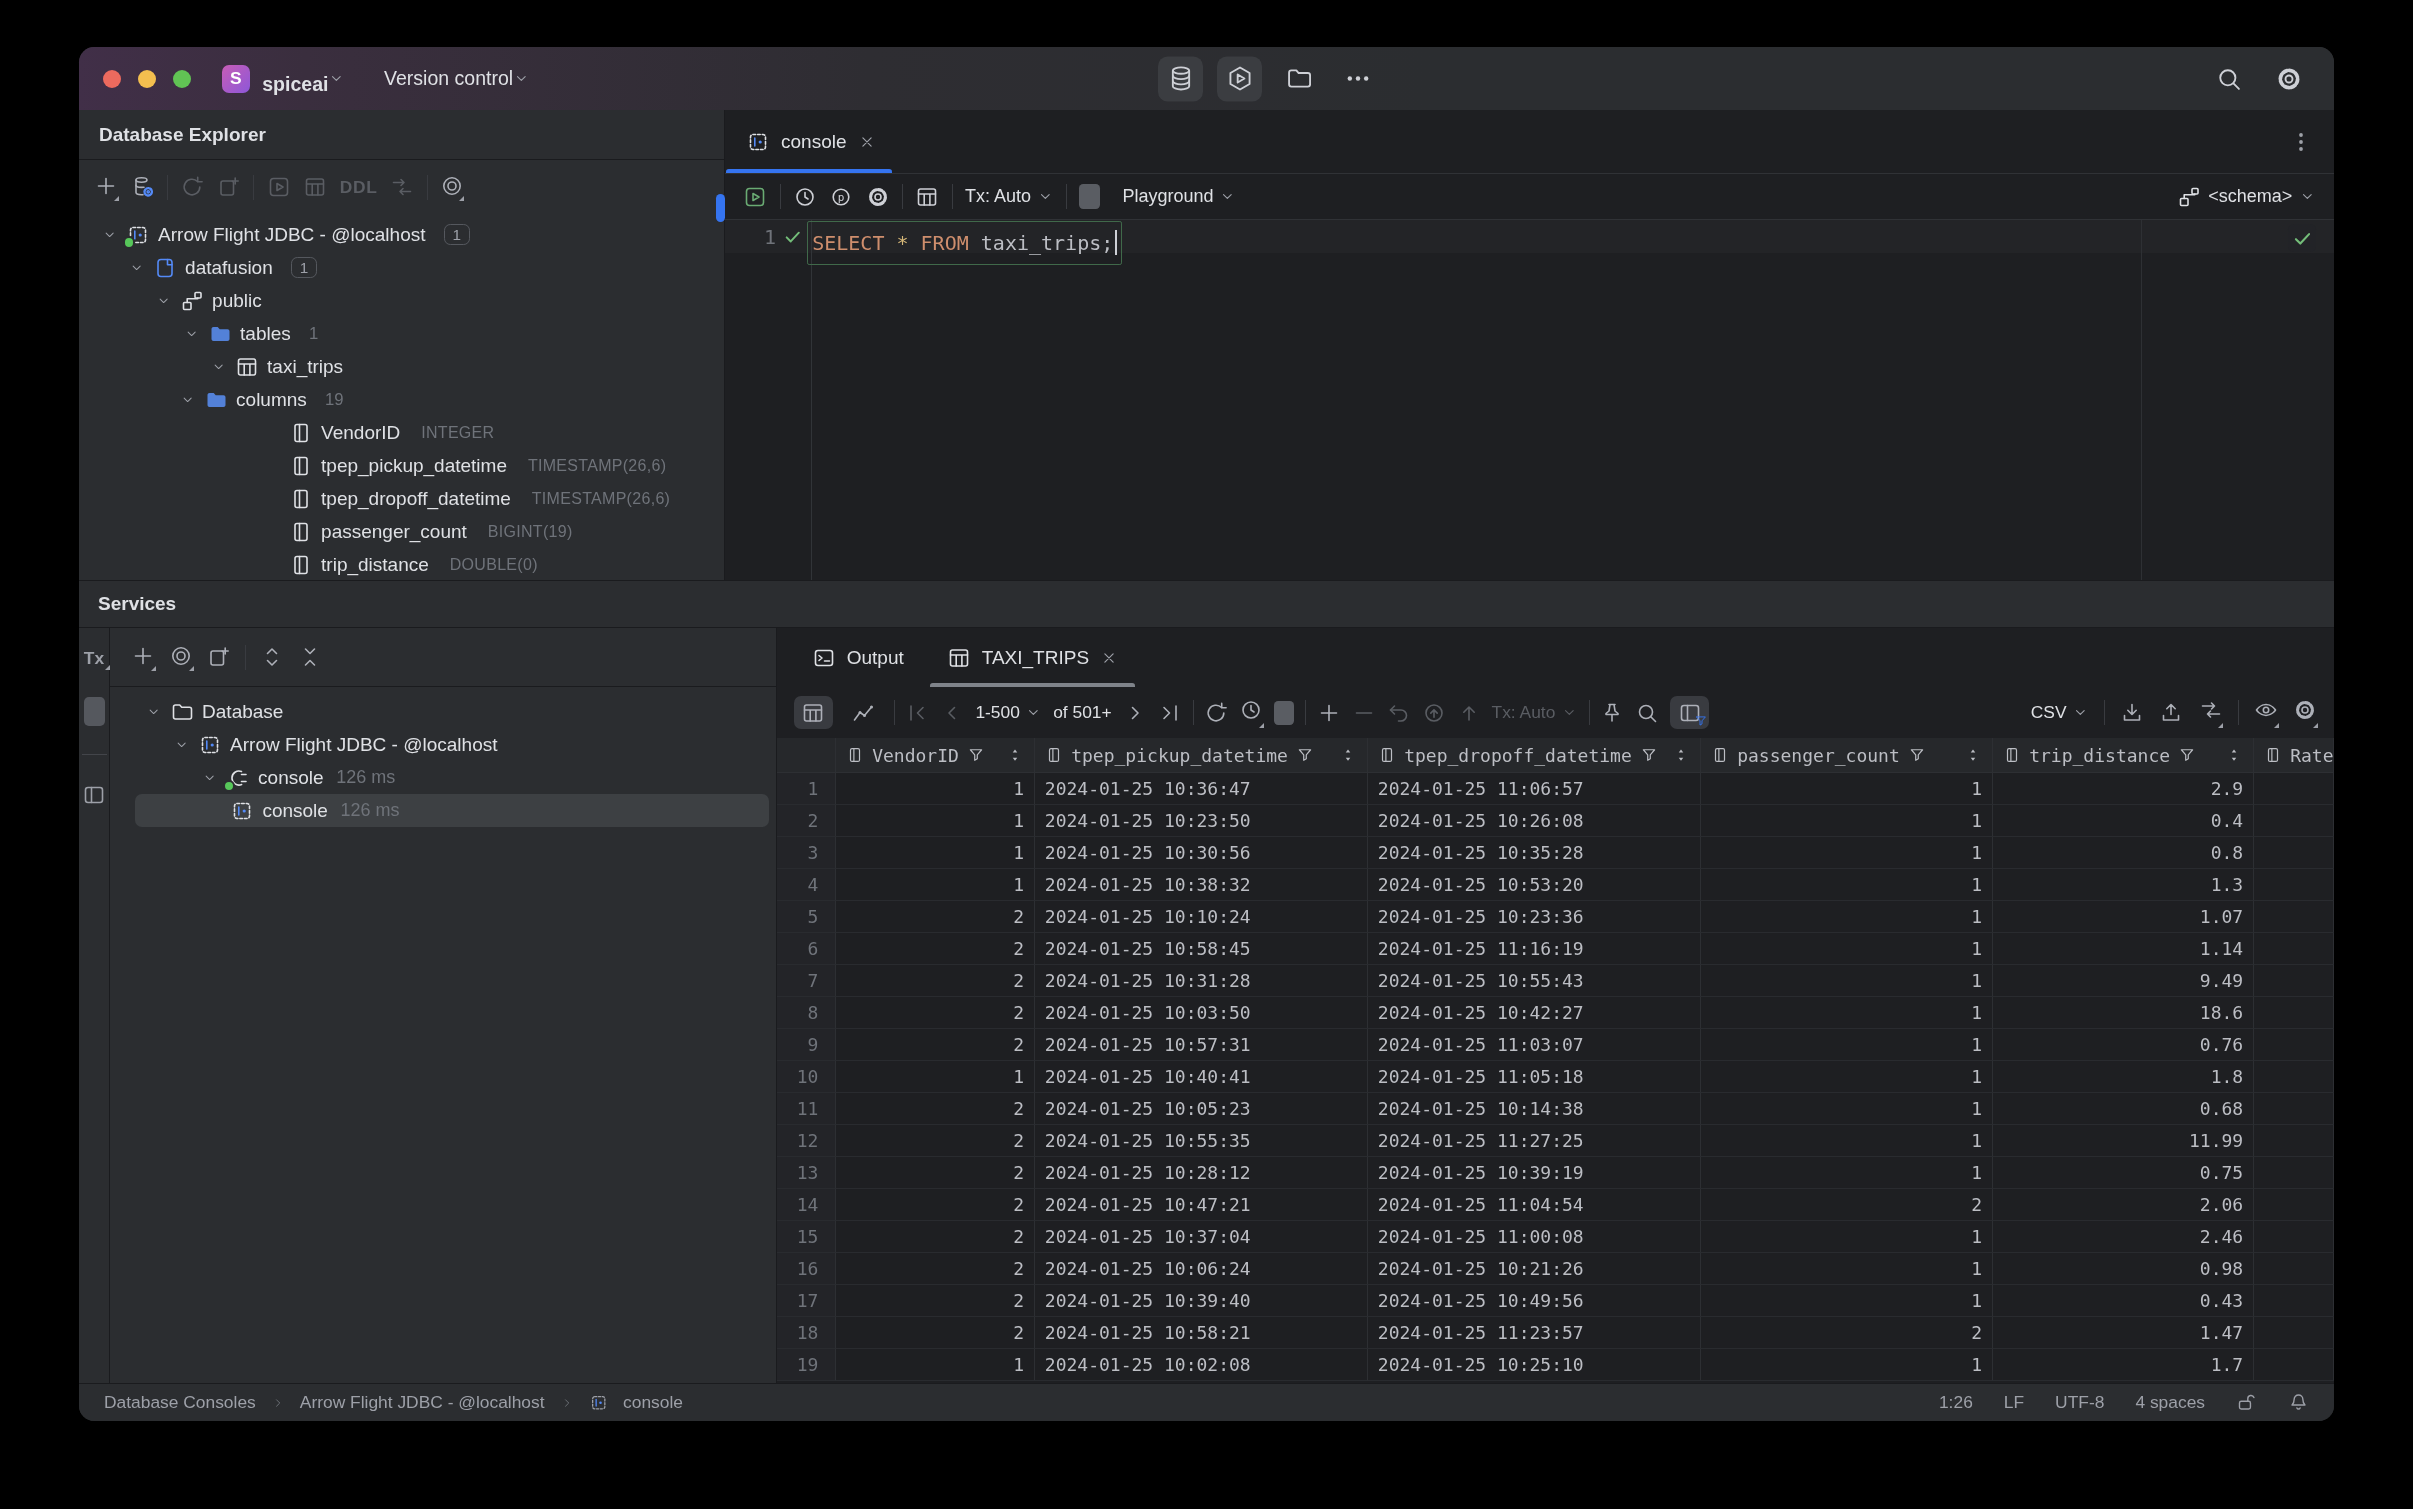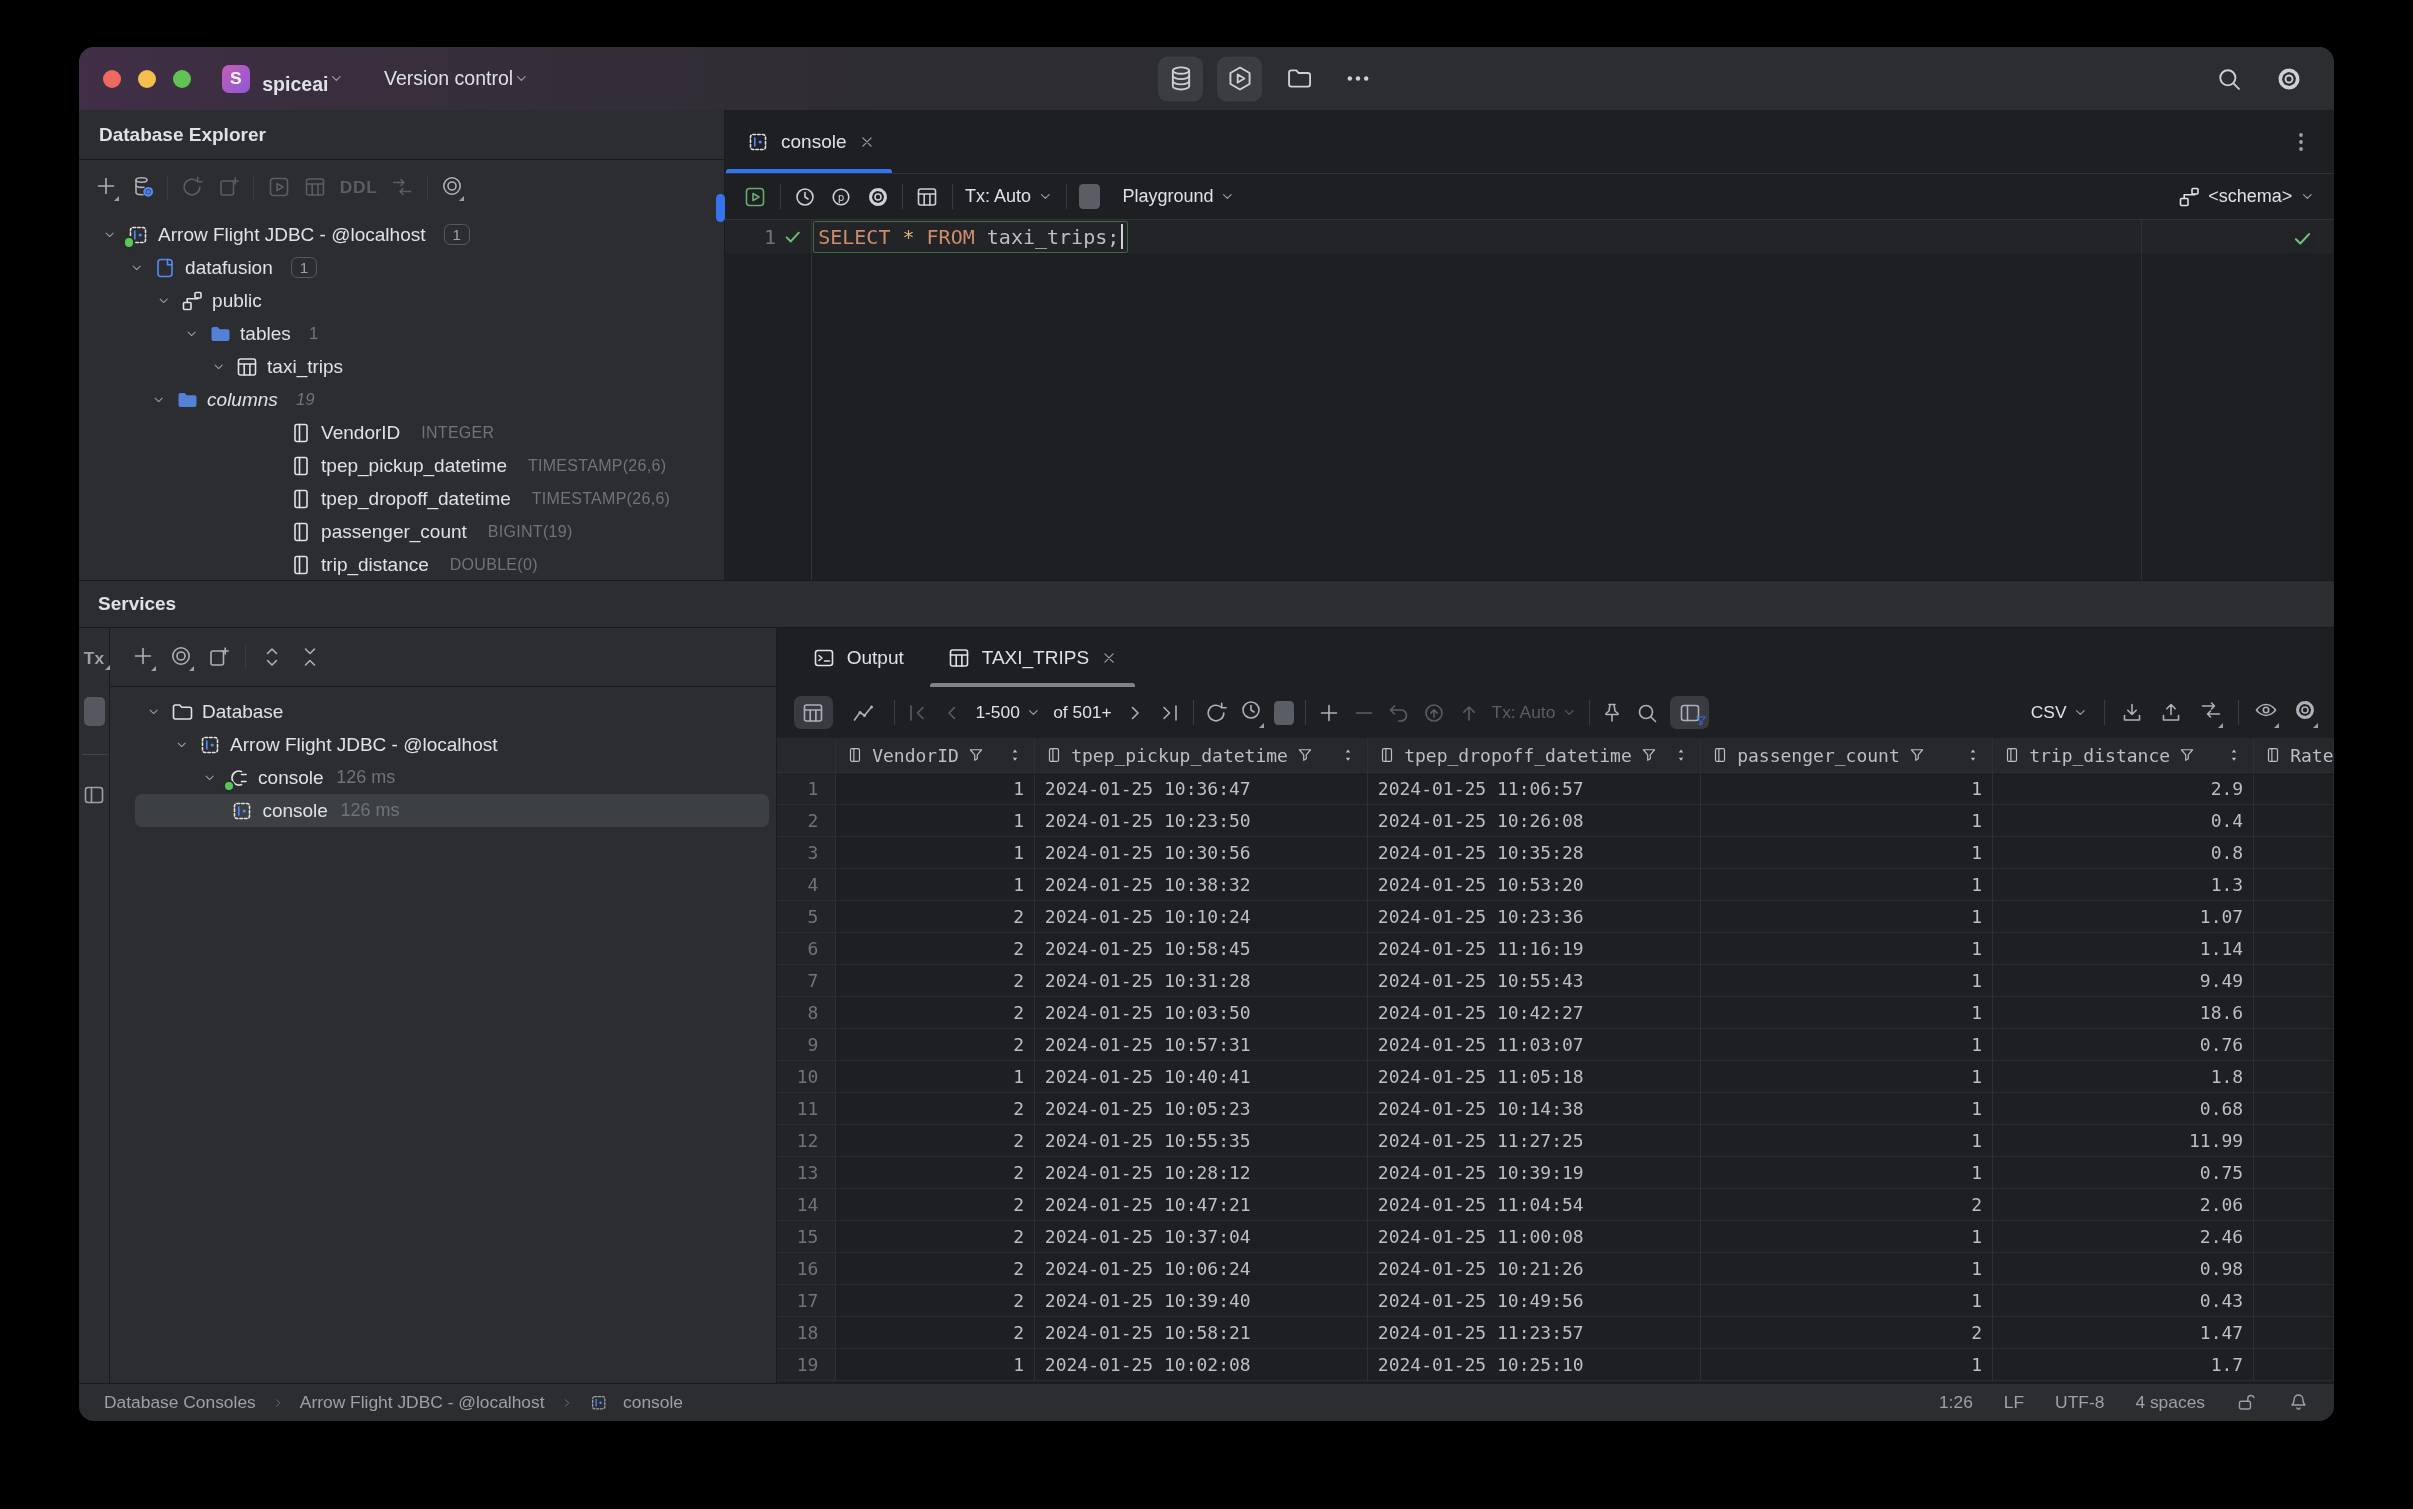--- a/index.html
+++ b/index.html
@@ -69,21 +69,21 @@
     color:#ced0d6;font-size:18px;border-bottom:0.7px solid #303236;}
   .etoolbar .lbl{color:var(--t1);display:flex;align-items:center;gap:5.6px;}
   .stop-sq{width:21px;height:25px;border-radius:4.2px;background:var(--dis);flex:none;}
   .e-right{margin-left:auto;display:flex;align-items:center;gap:7px;color:var(--t1);font-size:18px;}
   .code{flex:1;position:relative;font-family:"DejaVu Sans Mono","Liberation Mono",monospace;font-size:20px;}
   .caret-line{position:absolute;left:0;right:0;top:0;height:33px;background:rgba(255,255,255,.025);}
   .gutter{position:absolute;left:0;top:0;width:86px;height:33px;display:flex;align-items:center;
     justify-content:flex-end;gap:7px;padding-right:8.4px;color:var(--t3);}
   .gutterline{position:absolute;left:86px;top:0;bottom:0;width:0.7px;background:#313438;}
   .mguide{position:absolute;left:1416px;top:0;bottom:0;width:0.7px;background:#2e3034;}
-  .exec-box{position:absolute;left:88px;top:0.7px;height:32px;border:1.4px solid #40694a;border-radius:2.1px;
+  .exec-box{position:absolute;left:82px;top:0.7px;height:44px;border:1.4px solid #40694a;border-radius:2.1px;
     display:flex;align-items:center;padding:0 4.2px;color:var(--mono);}
   .tk-kw{color:#ce8e6d;} .tk-star{color:#d5b778;} .tk-pl{color:#bcbec4;}
   .caret{width:2.1px;height:25px;background:#ced0d6;margin-left:1.4px;}
   .insp{position:absolute;right:18px;top:4.2px;width:28px;height:28px;color:var(--check);
     display:flex;align-items:center;justify-content:center;background:#222327;border-radius:5.6px;}
   
   .services{flex:1;min-height:0;border-top:1.4px solid var(--bd);background:var(--panel);
     display:flex;flex-direction:column;}
   .s-header{height:47px;flex:none;display:flex;align-items:center;padding-left:19px;font-size:19px;
     font-weight:600;color:var(--t1);border-bottom:0.7px solid var(--bd);}
@@ -471,21 +471,21 @@
           </div>
           <div class="tree-row" style="padding-left: 132px;">
             <svg class="ic tree-chev" viewBox="0 0 22 22" width="15.3" height="15.3">
               <use href="#i-chevd"></use>
             </svg>
             <span class="tree-ic"><svg class="ic" viewBox="0 0 34 34" width="24" height="24">
                 <use href="#i-table"></use>
               </svg></span>
             <span>taxi_trips</span>
           </div>
-          <div class="tree-row" style="padding-left: 72px; font-style: italic;">
+          <div class="tree-row" style="padding-left: 101px;">
             <svg class="ic tree-chev" viewBox="0 0 22 22" width="15.3" height="15.3">
               <use href="#i-chevd"></use>
             </svg>
             <span class="tree-ic"><svg class="ic" viewBox="0 0 34 34" width="24" height="24">
                 <use href="#i-folder-f"></use>
               </svg></span>
             <span>columns</span>
             <span class="badge">19</span>
           </div>
           <div class="tree-row" style="padding-left: 186px;">

